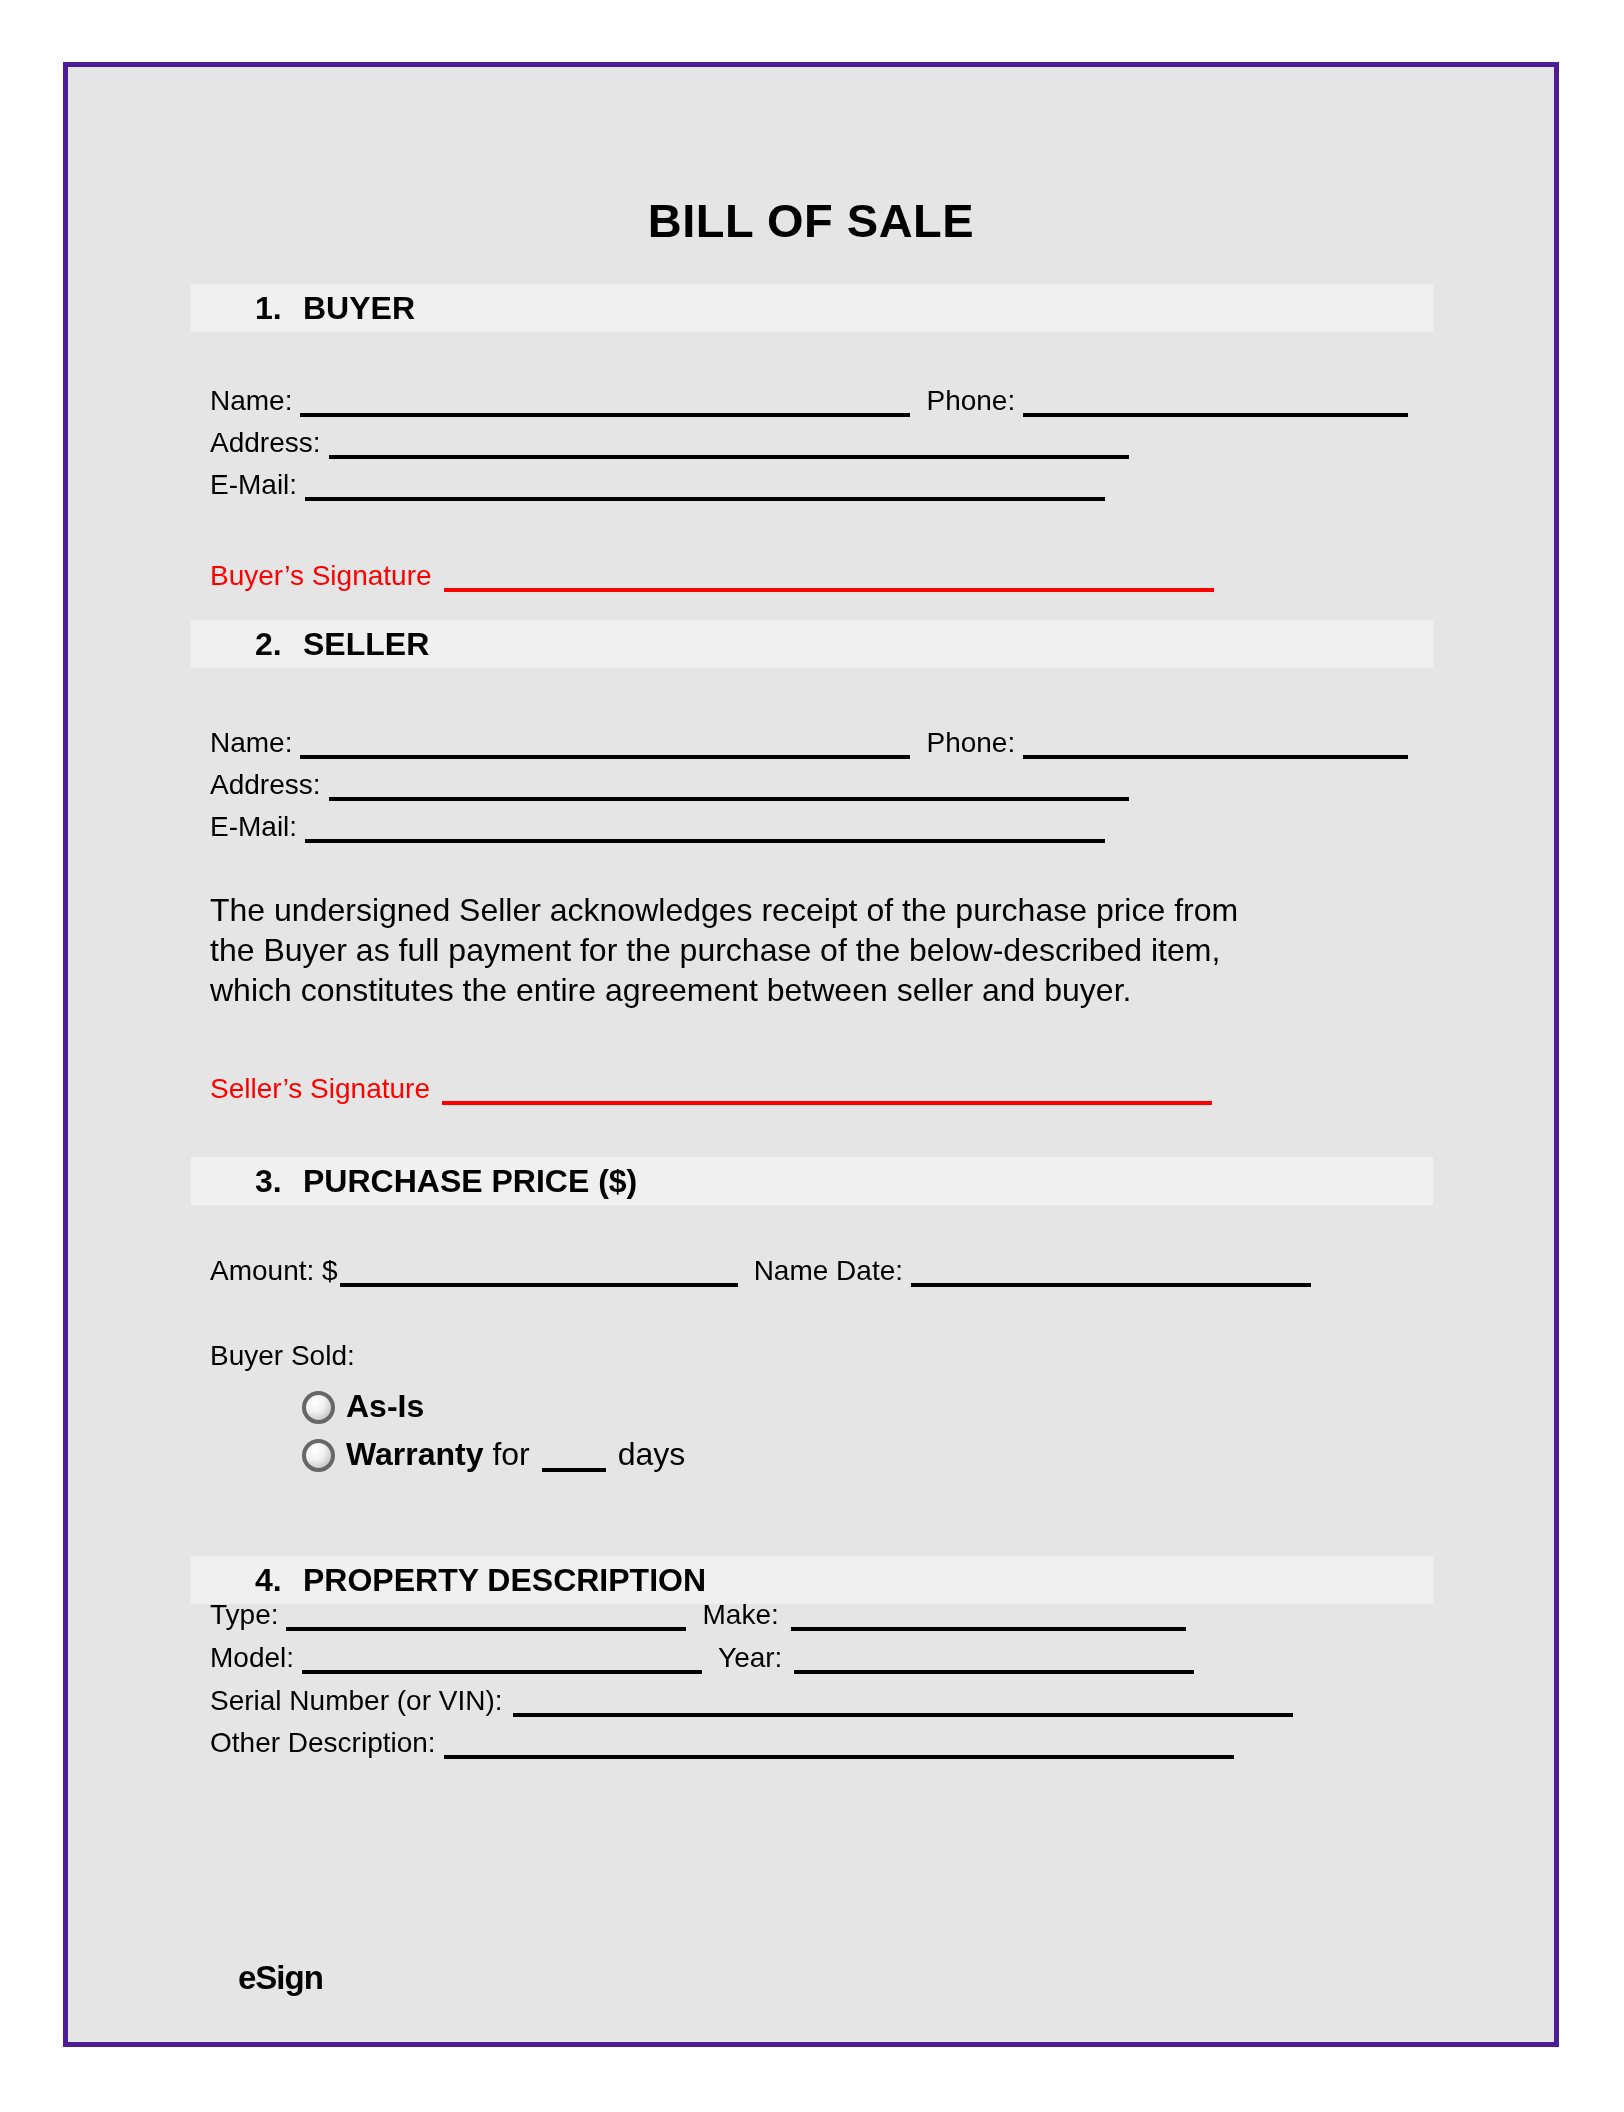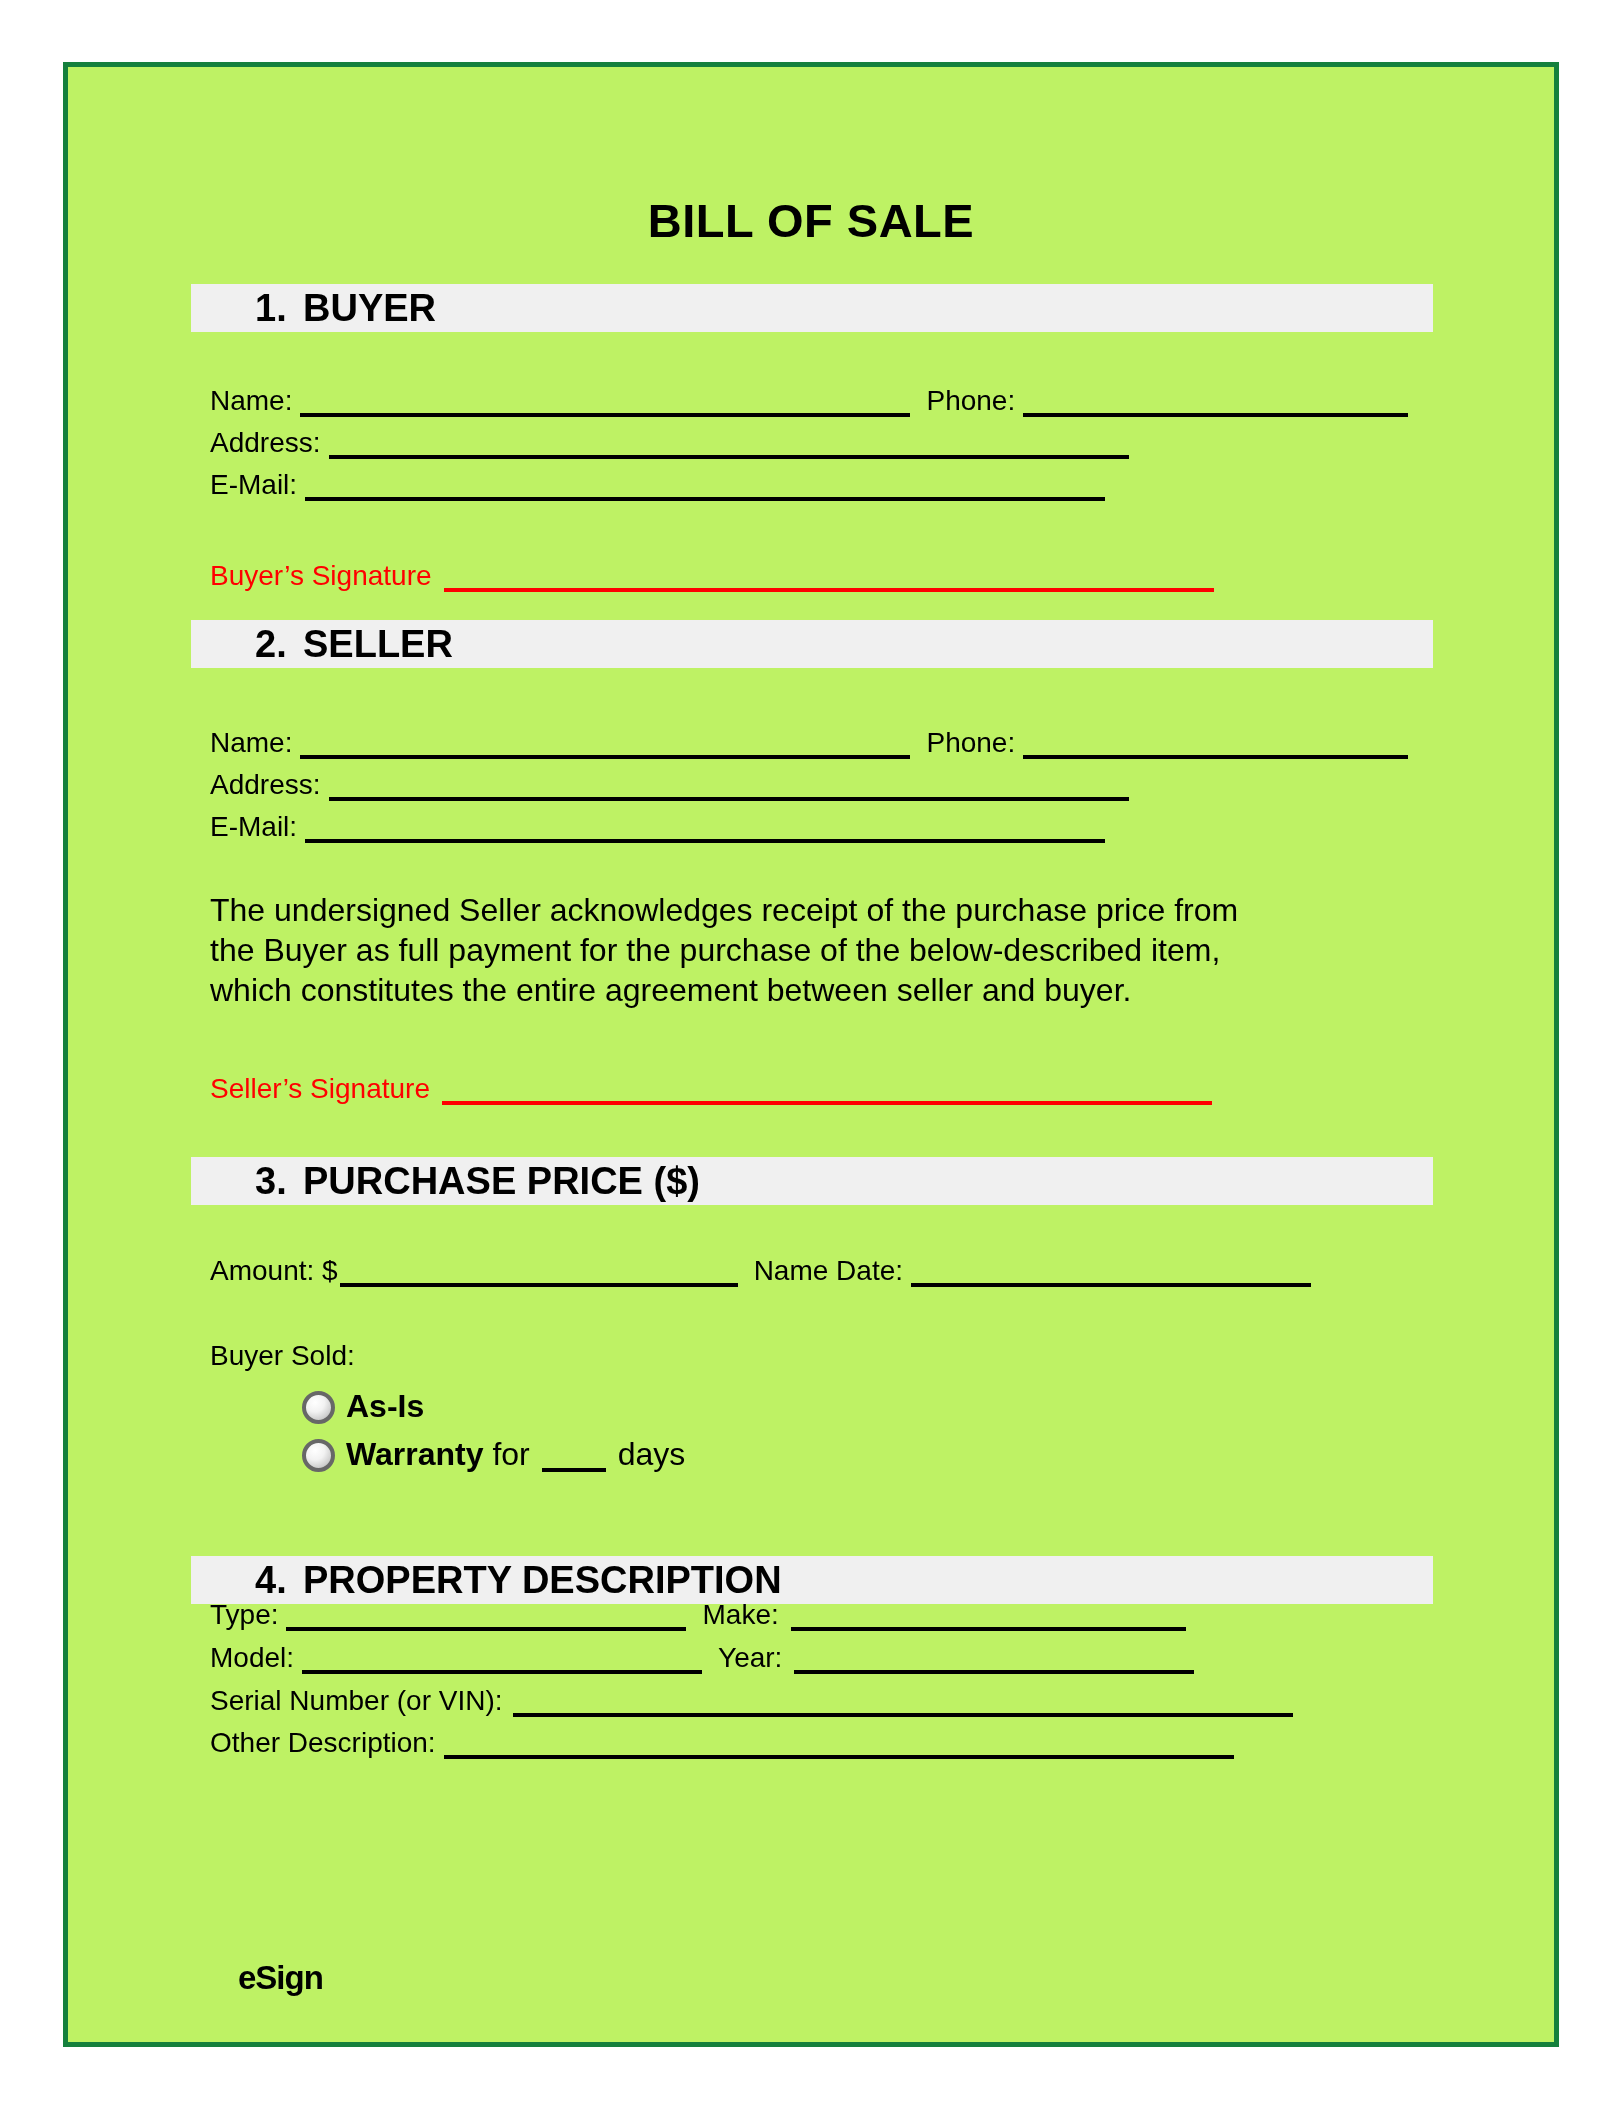--- a/index.html
+++ b/index.html
@@ -15,42 +15,42 @@
     height: 2112px;
     background: #ffffff;
     overflow: hidden;
   }
   .page {
     position: absolute;
     left: 63px;
     top: 62px;
     width: 1486px;
     height: 1975px;
-    border: 5px solid #15803d;
-    background: #bef264;
+    border: 5px solid #4c1d95;
+    background: #e5e5e5;
   }
   .doc-title {
     position: absolute;
     top: 128px;
     left: 0;
     width: 100%;
     text-align: center;
     font-size: 47px;
     font-weight: bold;
     letter-spacing: 0.5px;
     line-height: 1.1;
   }
   .bar {
     position: absolute;
     left: 123px;
     width: 1242px;
     height: 48px;
     background: var(--section-bar-bg, #f0f0f0);
     font-weight: bold;
-    font-size: 38px;
+    font-size: 32px;
     line-height: 48px;
     padding-left: 64px;
     box-sizing: border-box;
     white-space: nowrap;
   }
   .bar .num {
     display: inline-block;
     min-width: 48px;
   }
   .bar1 { top: 217px; }

